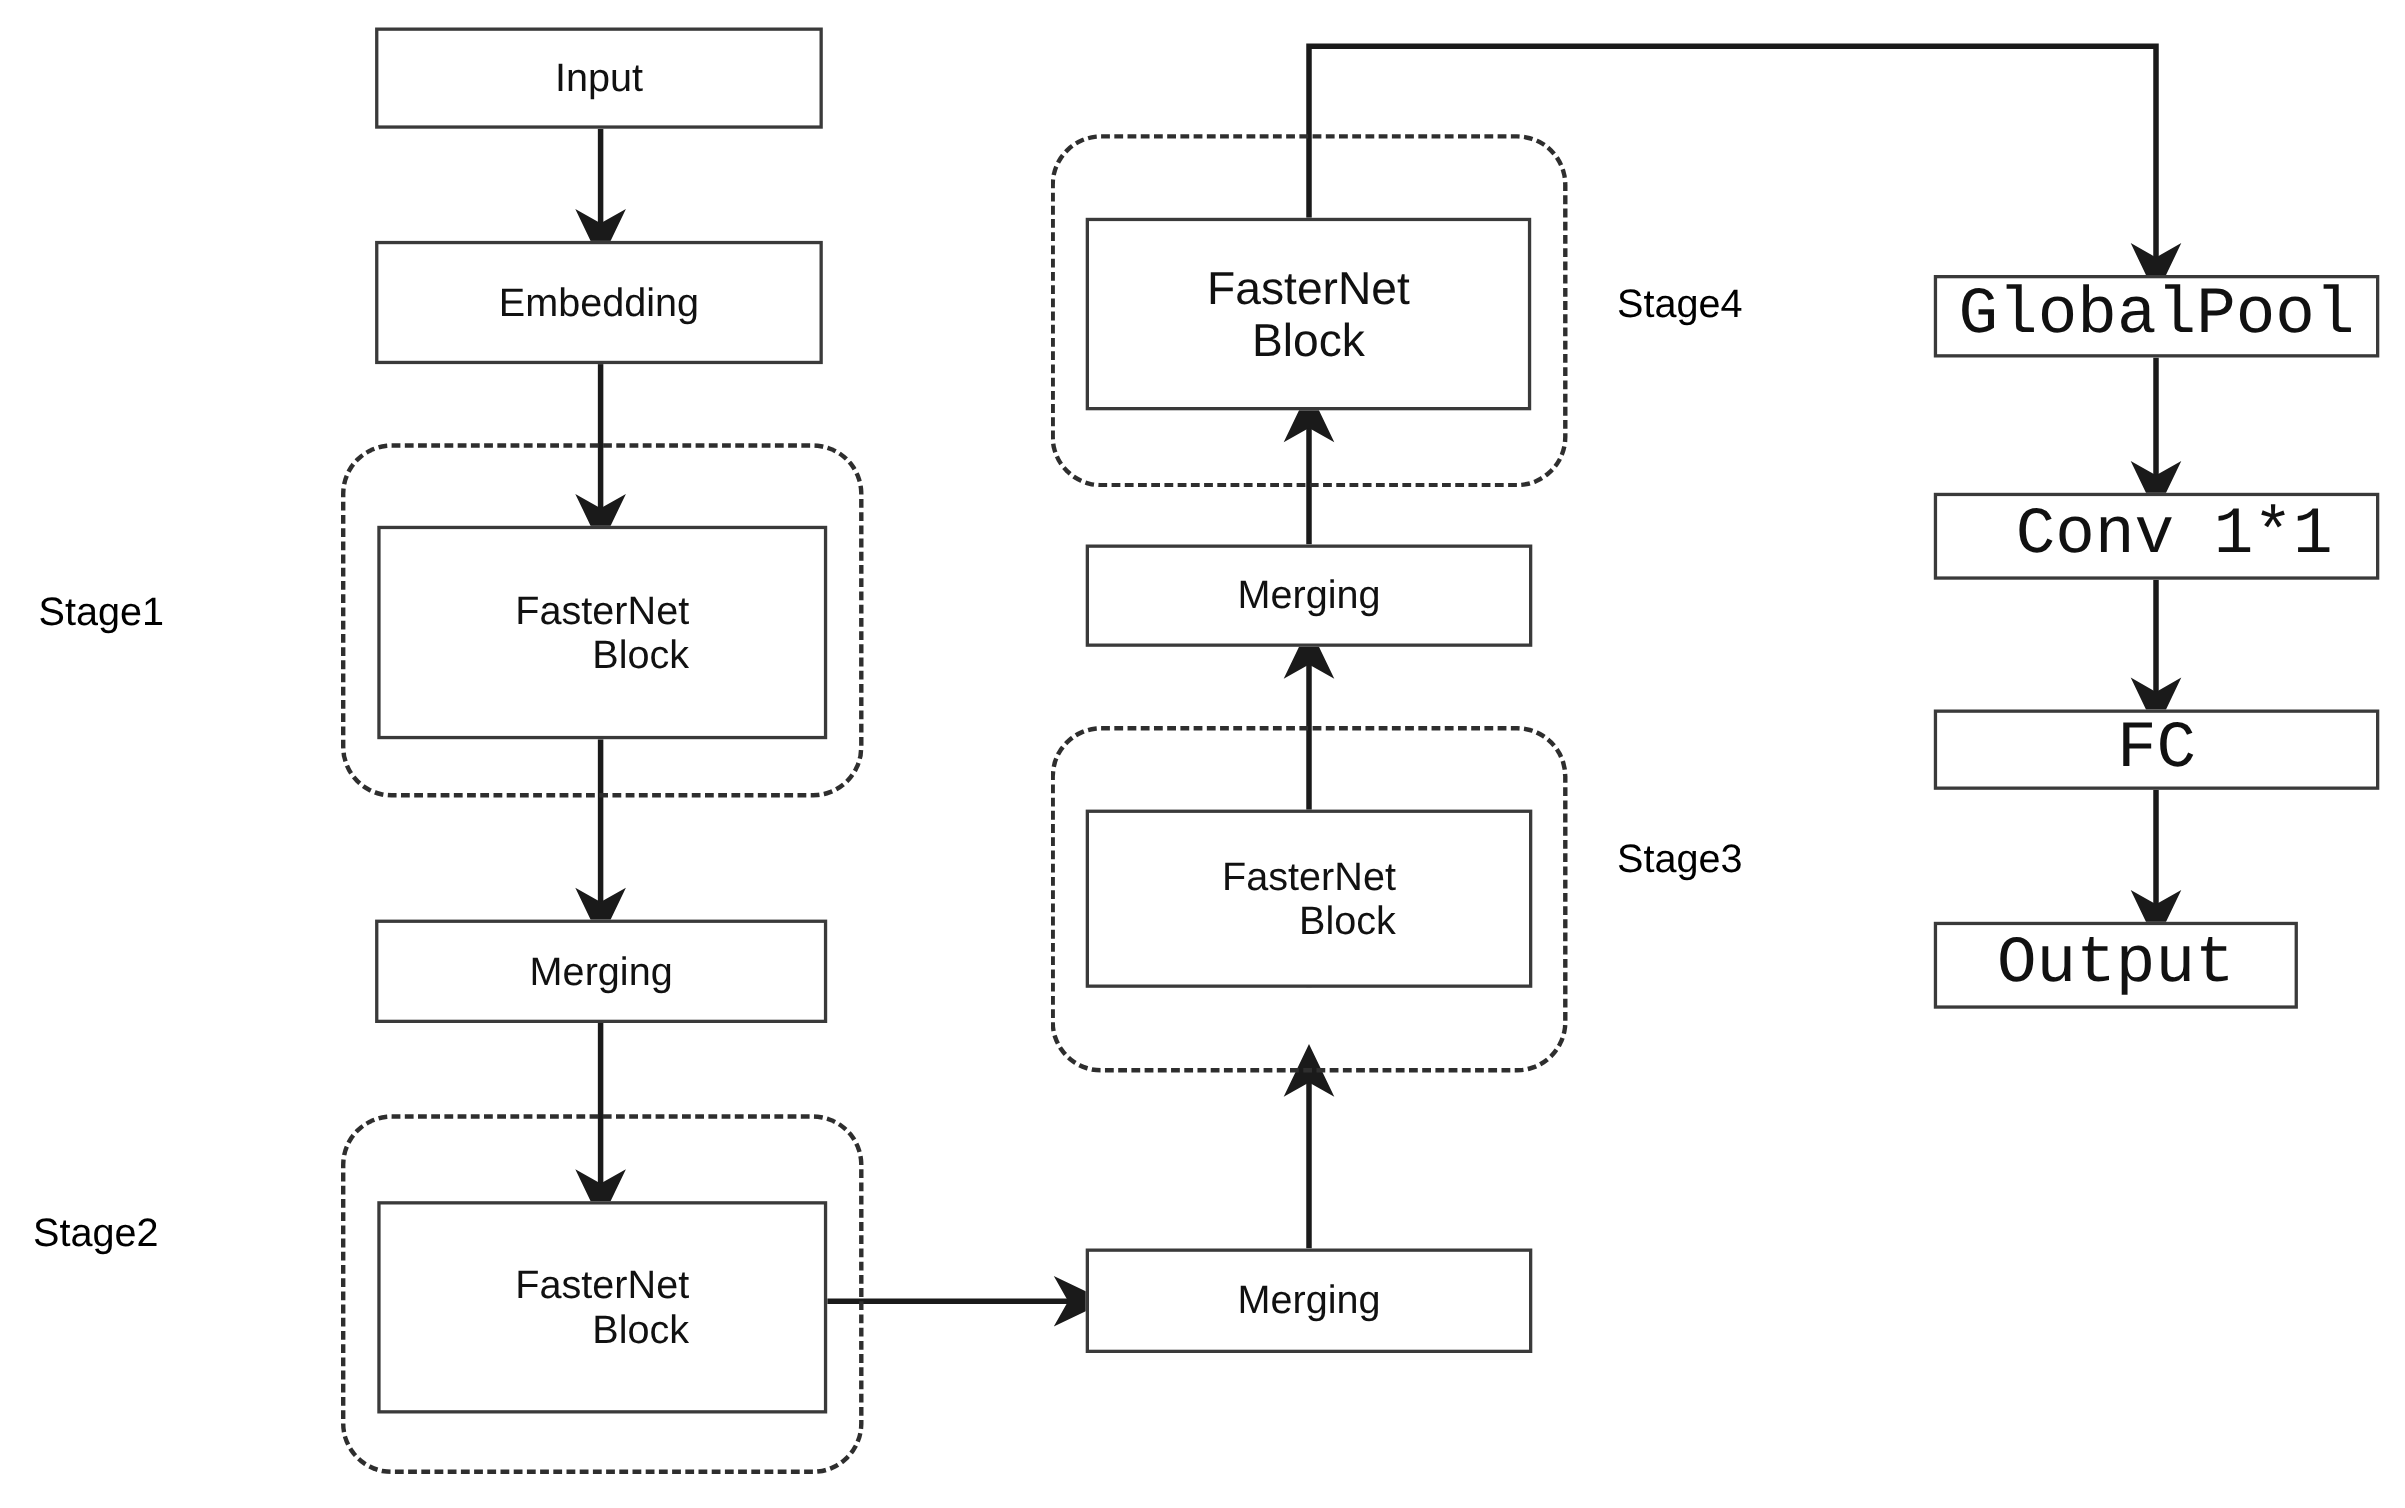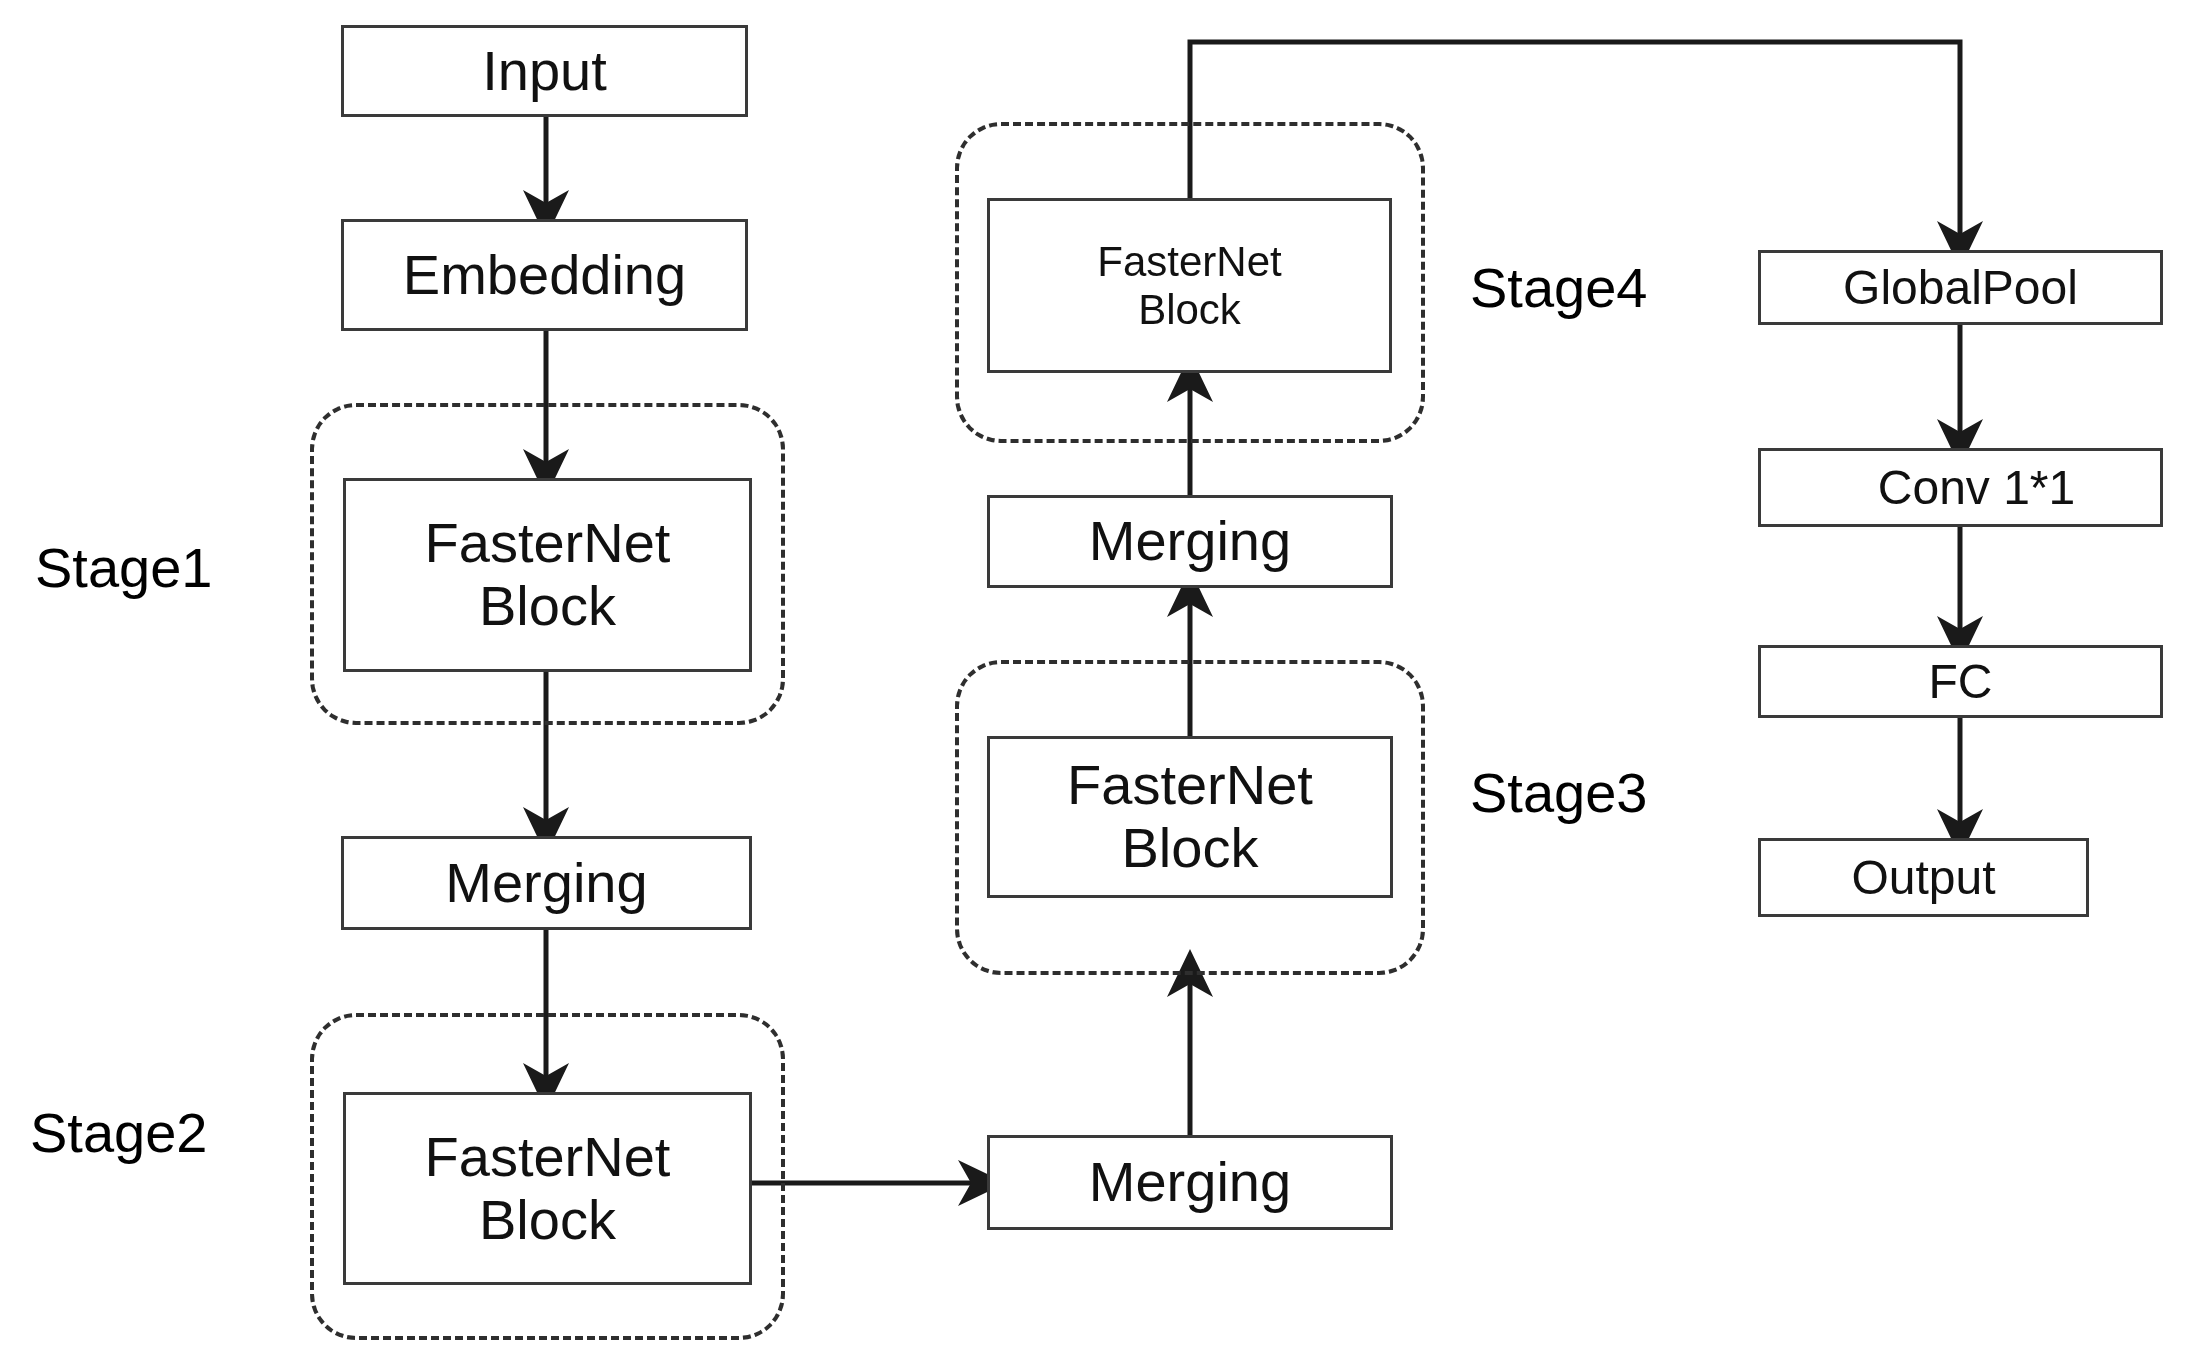--- a/index.html
+++ b/index.html
@@ -8,22 +8,22 @@
   #stage{position:absolute;left:0;top:0;width:2186px;height:1371px;}
   svg.lines{position:absolute;left:0;top:0;width:2186px;height:1371px;}
   .node{position:absolute;box-sizing:border-box;background:#ffffff;
         border:3px solid #3a3a3a;display:flex;align-items:center;
         justify-content:center;text-align:center;line-height:1.12;
         color:#111;z-index:3;}
   .node .lbl{display:block;white-space:pre-line;}
   .group{position:absolute;box-sizing:border-box;background:transparent;
          border:4px dashed #2e2e2e;border-radius:46px;z-index:1;}
   .stage-tag{position:absolute;z-index:4;white-space:nowrap;color:#000000;}
-  .f48{font-size:56px;}
-  .f46{font-size:48px;}
+  .f48{font-size:36px;text-align:right;}
+  .f46{font-size:60px;font-family:Liberation Mono, monospace;}
   .f40{font-size:42px;}
 </style>
 </head>
 <body>
 
 <div id="stage">
 
   <svg class="lines" viewBox="0 0 2186 1371" preserveAspectRatio="none">
     <defs>
       <marker id="ah" markerWidth="14" markerHeight="14" refX="5.2" refY="5" orient="auto" markerUnits="strokeWidth">

